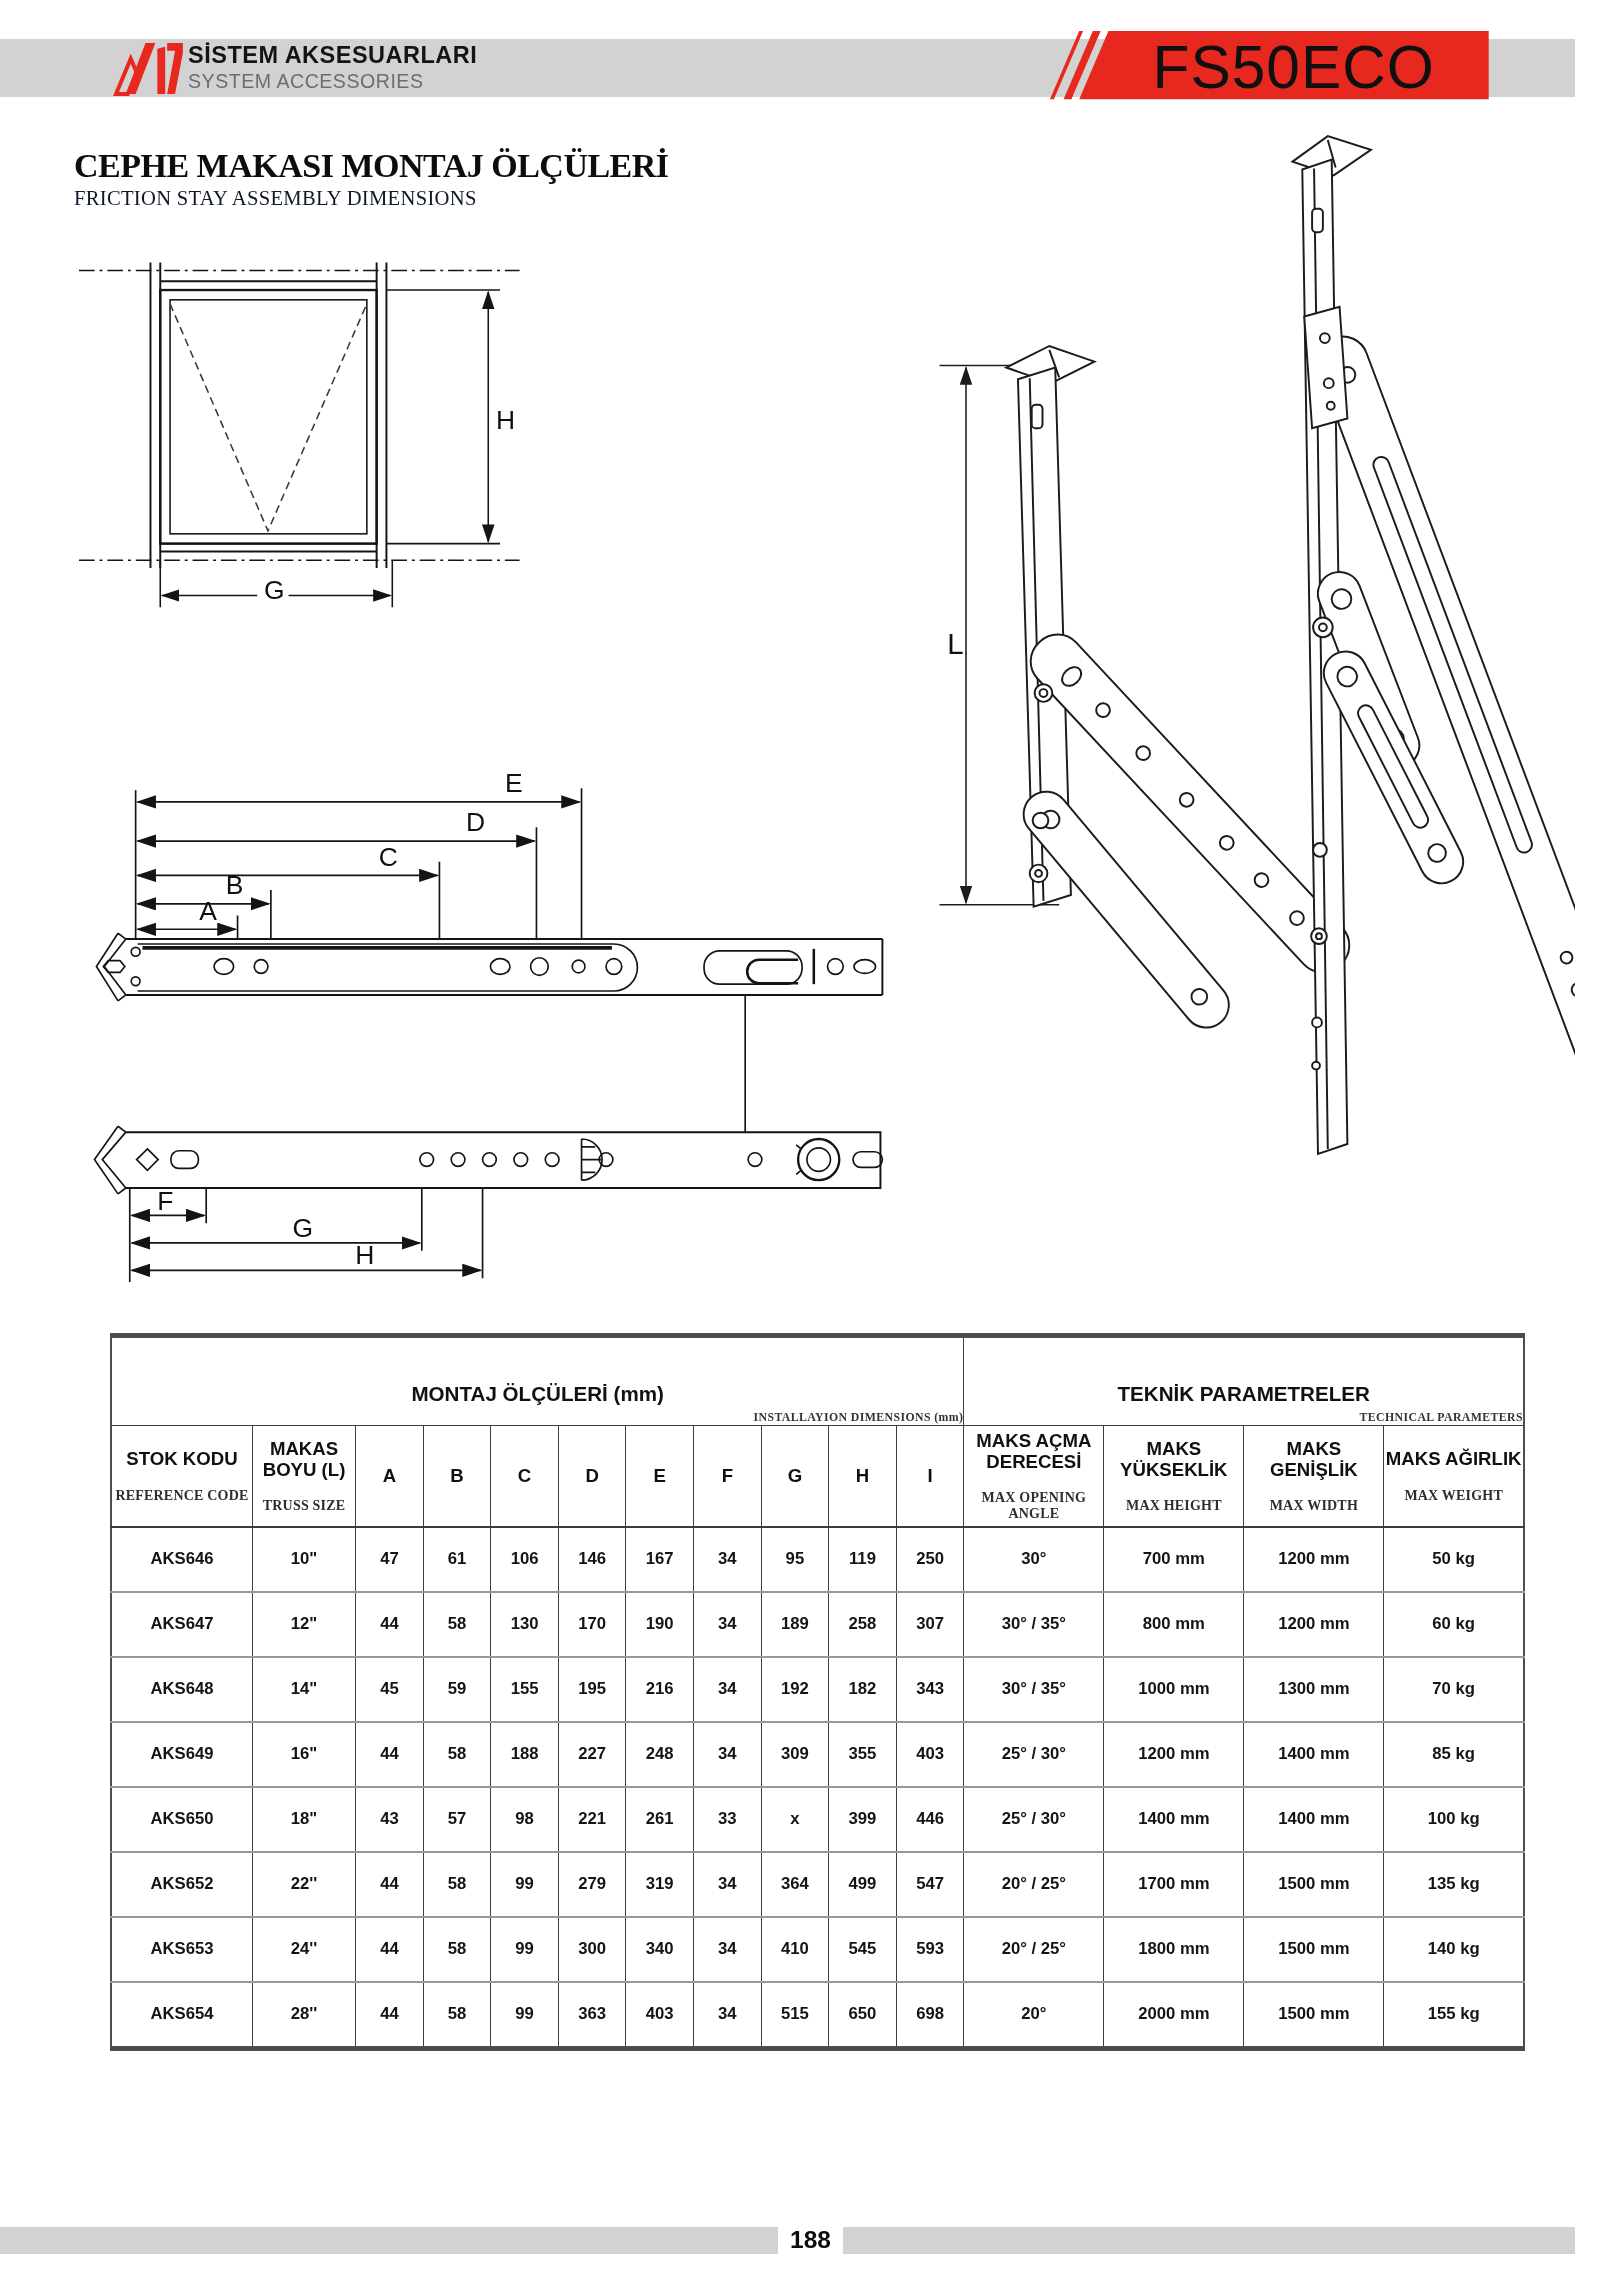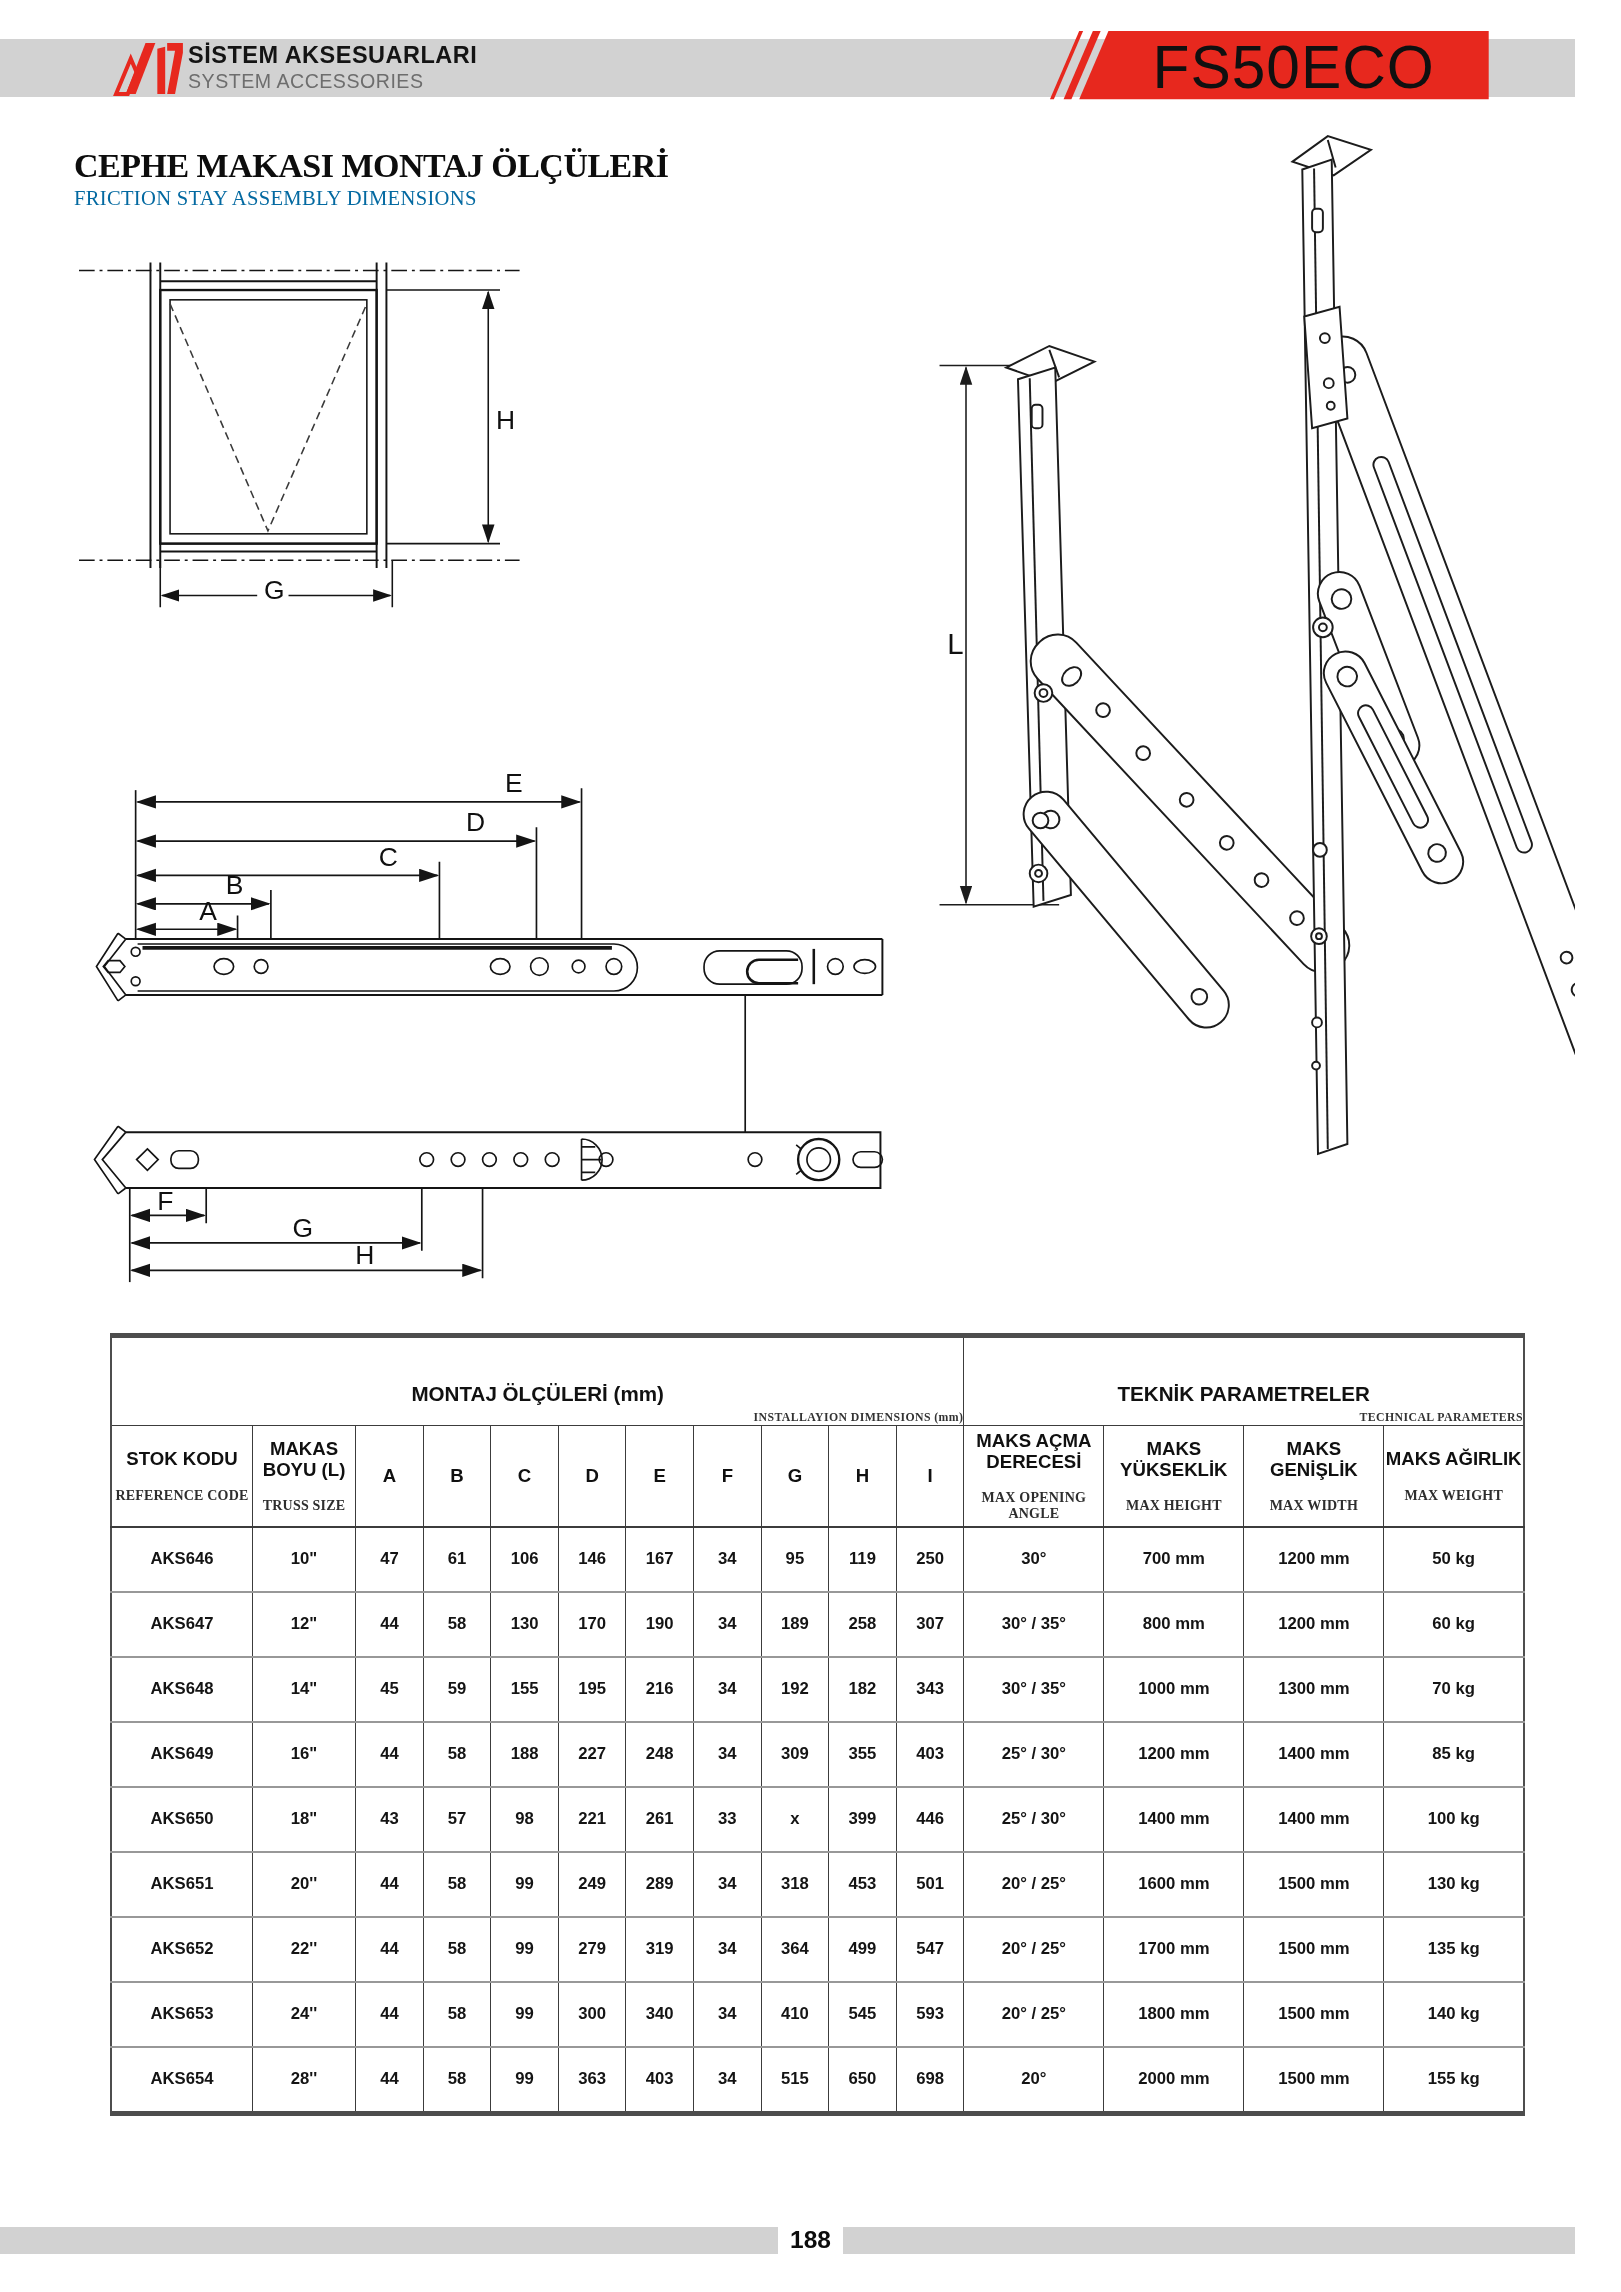--- a/index.html
+++ b/index.html
@@ -8,21 +8,21 @@
   
   .band{position:absolute;left:0;top:39px;width:1621px;height:58px;background:#d2d2d2;}
   .logo{position:absolute;left:110px;top:37px;}
   .brand{position:absolute;left:188px;top:43px;line-height:1.05;}
   .brand .tr{font-size:23.5px;font-weight:bold;color:#141414;letter-spacing:0.5px;}
   .brand .en{font-size:19.6px;color:#6d6d6d;letter-spacing:0.5px;margin-top:2.9px;}
   .banner{position:absolute;left:1037px;top:25.5px;}
   
   .title{position:absolute;left:74px;top:127px;font-family:"Liberation Serif",serif;}
   .title .tr{font-size:34px;font-weight:bold;color:#0d0d0d;letter-spacing:-0.5px;margin-top:20px;}
-  .title .en{font-size:20.6px;color:#0369a1;margin-top:2px;letter-spacing:0.3px;}
+  .title .en{font-size:20.6px;color:#0f172a;margin-top:2px;letter-spacing:0.3px;}
   
   svg{position:absolute;overflow:visible;}
   svg text{font-family:"Liberation Sans",sans-serif;fill:#101010;}
   
   #spec-table{position:absolute;left:110px;top:1333px;width:1415px;border-collapse:collapse;
               table-layout:fixed;background:#fff;}
   #spec-table{border:2.9px solid #4d4d4d;border-top-width:5.9px;border-bottom-width:5.9px;}
   #spec-table th,#spec-table td{border-left:1.5px solid #3c3c3c;text-align:center;vertical-align:middle;padding:0;}
   #spec-table th:first-child,#spec-table td:first-child{border-left:none;}
   .group-row th{height:73px;border-bottom:1.5px solid #3c3c3c;}
@@ -413,37 +413,20 @@
           <td>33</td>
           <td>x</td>
           <td>399</td>
           <td>446</td>
           <td>25° / 30°</td>
           <td>1400 mm</td>
           <td>1400 mm</td>
           <td>100 kg</td>
         </tr>
         <tr>
-          <td>AKS651</td>
-          <td>20''</td>
-          <td>44</td>
-          <td>58</td>
-          <td>99</td>
-          <td>249</td>
-          <td>289</td>
-          <td>34</td>
-          <td>318</td>
-          <td>453</td>
-          <td>501</td>
-          <td>20° / 25°</td>
-          <td>1600 mm</td>
-          <td>1500 mm</td>
-          <td>130 kg</td>
-        </tr>
-        <tr>
           <td>AKS652</td>
           <td>22''</td>
           <td>44</td>
           <td>58</td>
           <td>99</td>
           <td>279</td>
           <td>319</td>
           <td>34</td>
           <td>364</td>
           <td>499</td>

